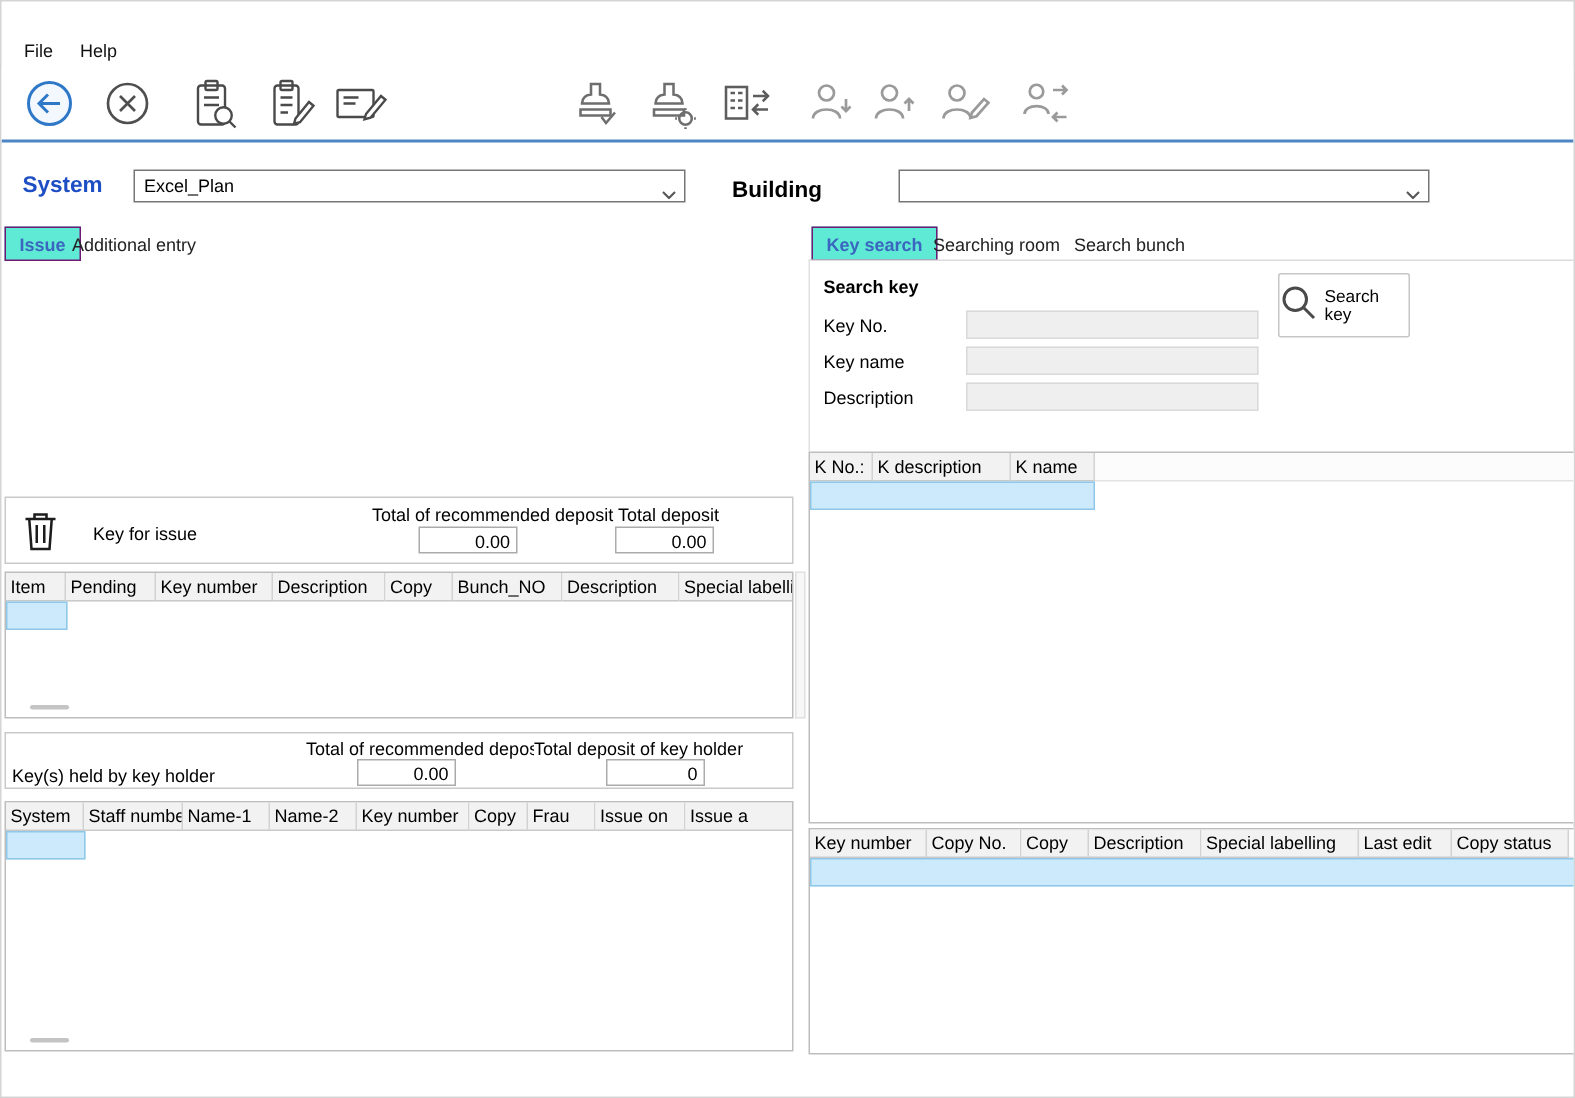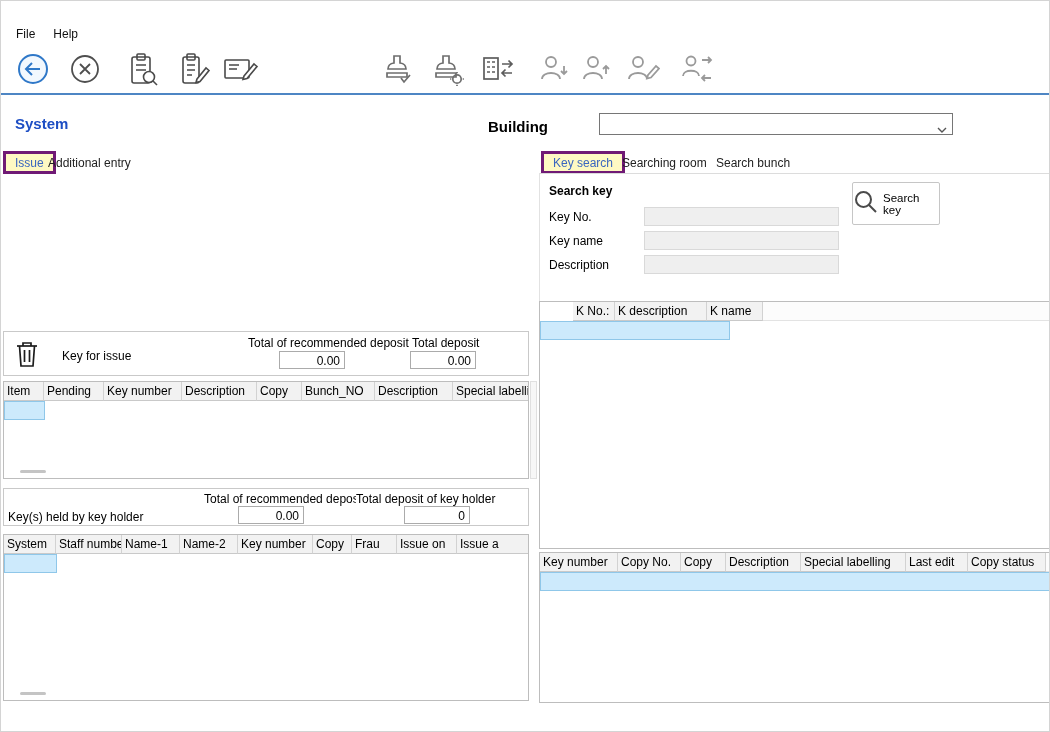--- a/index.html
+++ b/index.html
@@ -28,21 +28,21 @@
   
   .system-label { position:absolute; left:14px; top:114px; font-size:15px; font-weight:bold; color:#1d4ec4; }
   .combo { position:absolute; height:22px; background:#fff; border:1px solid #767676; display:flex; align-items:center; padding:0 20px 0 6px; font-size:12px; }
   .combo .chev { position:absolute; right:5px; top:8px; }
   #system-combo { left:88px; top:112px; width:368px; }
   .building-label { position:absolute; left:487px; top:117px; font-weight:bold; font-size:15px; }
   #building-combo { left:598px; top:112px; width:354px; }
 
   
   .tab { position:absolute; top:150px; height:23px; display:flex; align-items:center; padding:0 9px; font-size:12px; color:#222; }
-  .tab.active { background:#fef9c3; border:3px solid #701a75; color:#3a66c0; }
+  .tab.active { background:#5eead4; border:1px solid #701a75; color:#3a66c0;font-weight:bold; }
 
   
   .groupbox { position:absolute; border:1px solid #c3c3c3; background:#fff; }
   .group-legend { position:absolute; top:-8px; left:8px; background:#fff; padding:0 4px; font-weight:bold; font-size:12px; }
   #key-holder-box { left:10px; top:190px; width:518px; height:130px; }
   .kh-line { position:absolute; left:10px; font-weight:bold; font-size:12px; }
 
   
   .bar { position:absolute; border:1px solid #c9c9c9; background:#fff; }
   #issue-bar { left:2px; top:330px; width:526px; height:45px; }
@@ -55,21 +55,21 @@
   
   .table { position:absolute; background:#fff; border:1px solid #bdbdbd; overflow:hidden; }
   .thead { display:flex; height:19px; }
   .th { flex:0 0 auto; background:#f2f2f2; border-right:1px solid #d2d2d2; border-bottom:1px solid #c9c9c9;
         font-size:12px; padding:2px 3px; white-space:nowrap; overflow:hidden; }
   .th-fill { flex:1 1 auto; background:#fcfcfc; border-bottom:1px solid #e3e3e3; }
   .sel-cell { position:absolute; background:#cdeafc; border:1px solid #8fc7e9; }
   .h-dash { position:absolute; left:16px; bottom:5px; width:26px; height:3px; background:#c4c4c4; border-radius:2px; }
   #table-issue { left:2px; top:380px; width:526px; height:98px; }
   #table-held  { left:2px; top:533px; width:526px; height:167px; }
-  #table-keys  { left:538px; top:300px; width:512px; height:248px;padding-left:33px; }
+  #table-keys  { left:538px; top:300px; width:512px; height:248px; }
   #table-copies{ left:538px; top:551px; width:512px; height:151px; }
   .vscroll { position:absolute; left:529px; top:380px; width:7px; height:98px; background:#f7f7f7; border:1px solid #e0e0e0; }
 
   
   .rp-topline { position:absolute; left:538px; top:172px; width:512px; height:1px; background:#dcdcdc; }
   .rp-leftline { position:absolute; left:538px; top:172px; width:1px; height:128px; background:#e2e2e2; }
   .search-title { position:absolute; left:548px; top:183px; font-weight:bold; font-size:12px; }
   .fld-label { position:absolute; left:548px; font-size:12px; }
   .fld-input { position:absolute; left:643px; width:195px; height:19px; background:#efefef;
                border:1px solid #d9d9d9; font-family:"Liberation Sans",sans-serif; font-size:12px; padding:0 4px; color:#333; }
@@ -199,20 +199,28 @@
           <circle cx="12" cy="9" r="4.5"></circle>
             <path d="M4 24 c0 -7 16 -7 16 0"></path>
           <path d="M23 8 h9 m-3 -3 l3 3 -3 3"></path>
             <path d="M32 26 h-9 m3 -3 l-3 3 3 3"></path>
           </svg>
       </span>
     </div>
   </div>
 
   <span class="system-label">System</span>
+  <div class="combo" id="system-combo">
+    <span>Excel_Plan</span>
+    <span class="chev">
+      <svg width="10" height="6" viewBox="0 0 10 6" fill="none" stroke="#555" stroke-width="1.4">
+          <path d="M1 1 l4 4 4 -4"></path>
+        </svg>
+    </span>
+  </div>
   <span class="building-label">Building</span>
   <div class="combo" id="building-combo">
     <span></span>
     <span class="chev">
       <svg width="10" height="6" viewBox="0 0 10 6" fill="none" stroke="#555" stroke-width="1.4">
           <path d="M1 1 l4 4 4 -4"></path>
         </svg>
     </span>
   </div>
 

